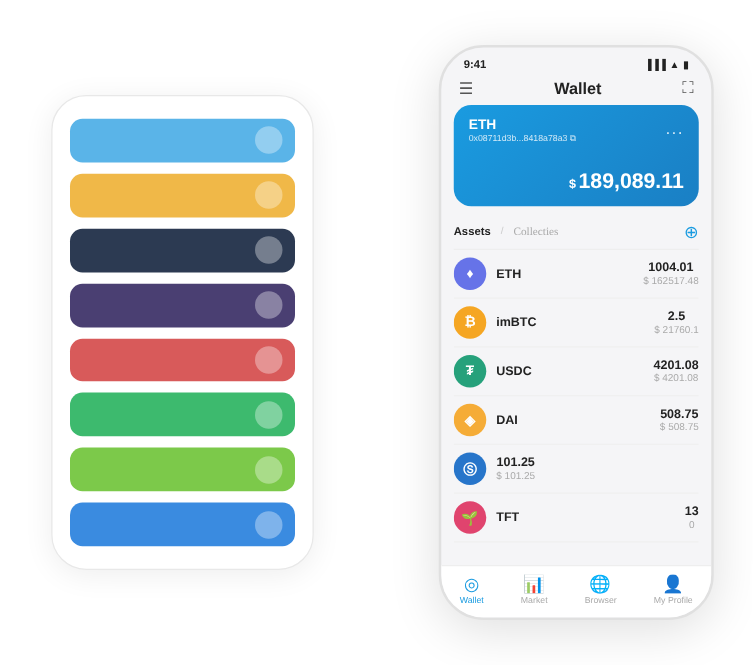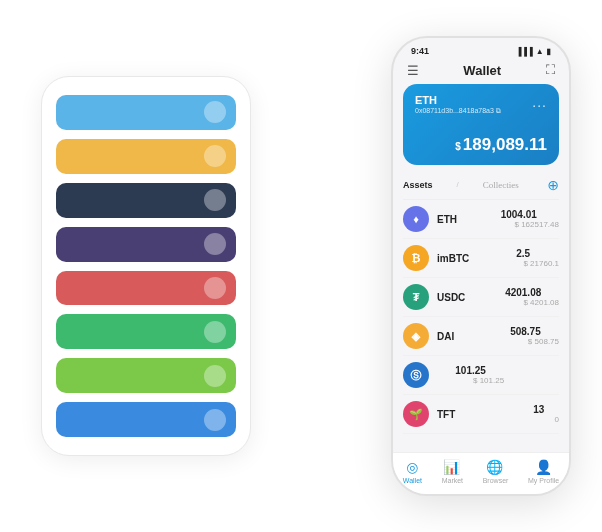--- a/index.html
+++ b/index.html
@@ -57,21 +57,21 @@
       border-radius: 50%;
       background: rgba(255,255,255,0.35);
     }
 
     
     .phone {
       position: absolute;
       right: 10px;
       top: 50%;
       transform: translateY(-50%);
-      width: 180px;
+      width: 220px;
       height: 460px;
       background: #f5f5f7;
       border-radius: 36px;
       border: 2px solid #e0e0e0;
       box-shadow: 0 8px 40px rgba(0,0,0,0.13);
       overflow: hidden;
       z-index: 2;
       display: flex;
       flex-direction: column;
     }
@@ -165,21 +165,21 @@
     .assets-header {
       display: flex;
       align-items: center;
       justify-content: space-between;
       padding: 4px 0 6px;
       border-bottom: 1px solid #eee;
     }
 
     .assets-tabs {
       display: flex;
-      gap: 24px;
+      gap: 8px;
       font-size: 9px;
     }
 
     .assets-tab-active {
       color: #222;
       font-weight: 600;
     }
 
     .assets-tab-inactive {
       color: #aaa;
@@ -231,21 +231,20 @@
 
     .asset-amount-main {
       font-size: 10px;
       font-weight: 600;
       color: #222;
     }
 
     .asset-amount-usd {
       font-size: 8px;
       color: #aaa;
-      margin-left: 36px;
     }
 
     
     .phone-nav {
       display: flex;
       justify-content: space-around;
       align-items: center;
       padding: 6px 0 10px;
       border-top: 1px solid #eee;
       background: #fff;

